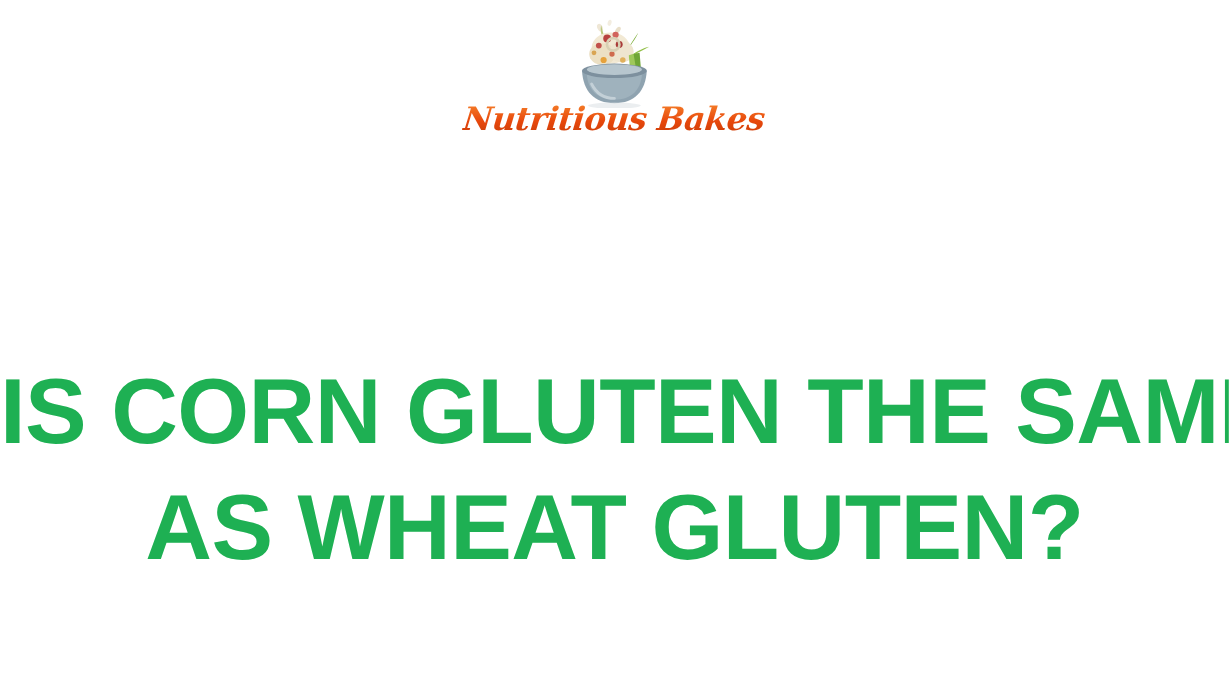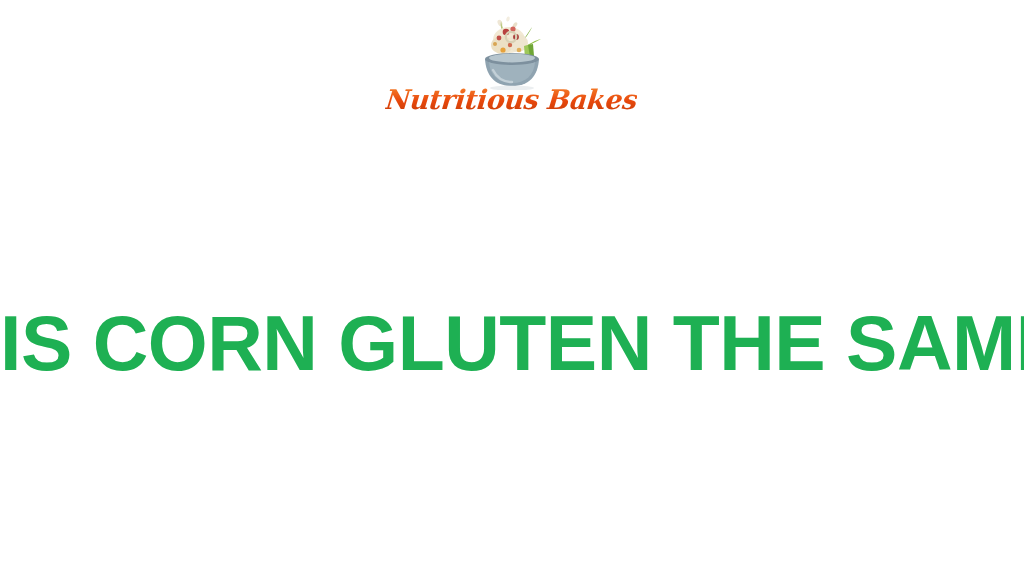--- a/index.html
+++ b/index.html
@@ -118,15 +118,16 @@
       <ellipse cx="37" cy="44" rx="23" ry="4.4" fill="#b7c6ce"></ellipse>
       <path d="M18 56 C22 64 29 68 37 68" fill="none" stroke="#cfdae0" stroke-width="2.4" stroke-linecap="round" opacity="0.75"></path>
       <ellipse cx="37" cy="74" rx="22" ry="2.6" fill="#dde3e6" opacity="0.6"></ellipse>
     </svg>
 
     <div class="brand-name">Nutritious Bakes</div>
   </div>
 
   <h1 class="headline">
     <span class="headline-line">IS CORN GLUTEN THE SAME</span>
+    <span class="headline-line">AS WHEAT GLUTEN?</span>
   </h1>
 
 </div>
 
 </body></html>

